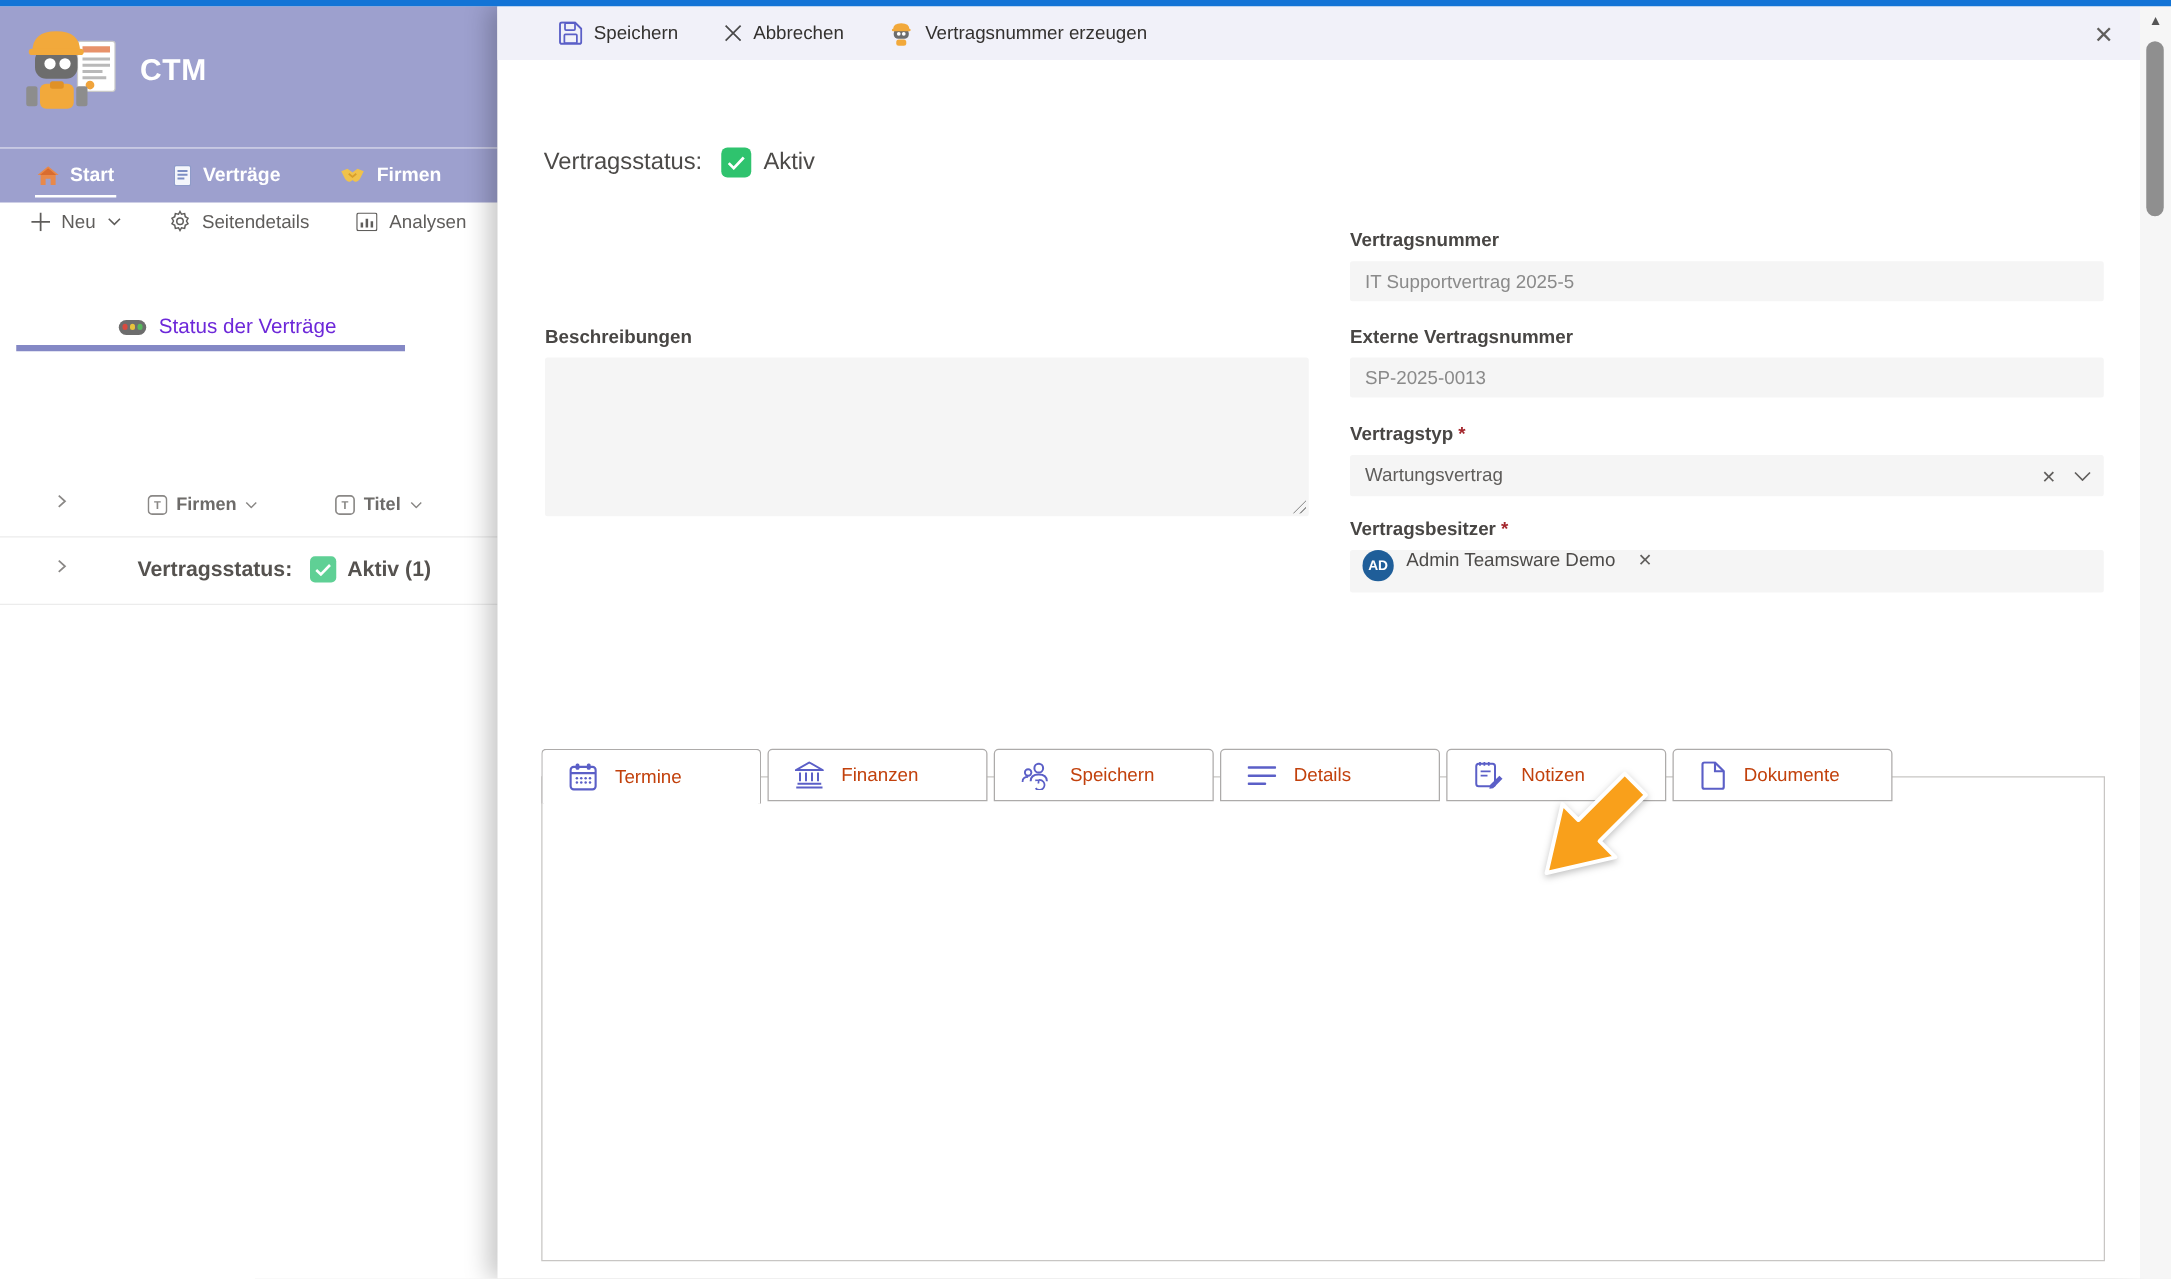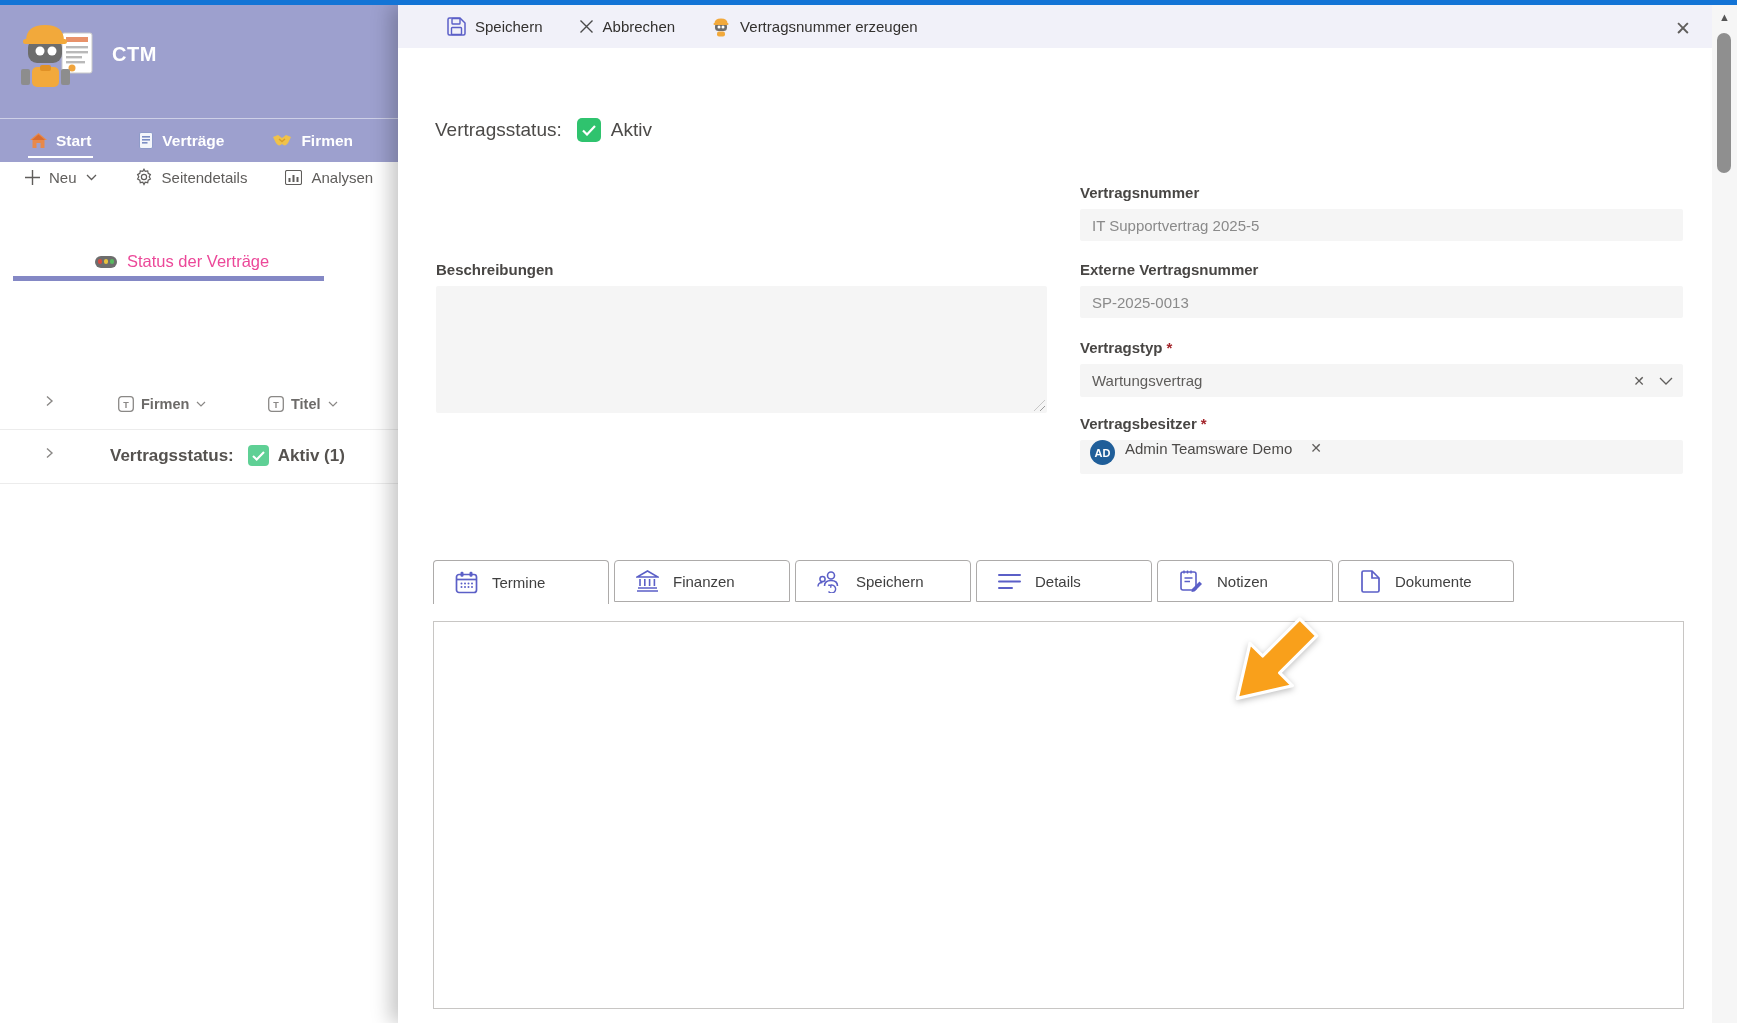--- a/index.html
+++ b/index.html
@@ -6,32 +6,32 @@
   html,body { background:#e8e8e8; }
   .stage {
     position:relative; width:1737px; height:1023px; overflow:hidden;
     background:#fff; font-family:"Liberation Sans", sans-serif; color:#3b3a39;
   }
   .topstrip { position:absolute; left:0; top:0; width:100%; height:5px; background:#1374d6; z-index:50; }
 
   
   .app { position:absolute; left:0; top:5px; width:398px; height:1018px; background:#fff; }
   .app-header { position:absolute; left:0; top:0; width:100%; height:113px; background:#9da0ce; }
-  .brand { position:absolute; left:112px; top:38px; color:#fff; font-size:20px; font-weight:bold; letter-spacing:.5px;text-align:right; }
+  .brand { position:absolute; left:112px; top:38px; color:#fff; font-size:24px; font-weight:bold; letter-spacing:.5px;text-align:right; }
   .app-logo { position:absolute; left:20px; top:16px; }
   .app-nav { position:absolute; left:0; top:113px; width:100%; height:44px; background:#9da0ce;
              border-top:1px solid rgba(255,255,255,.5); display:flex; align-items:center; padding-left:30px; gap:48px; }
   .nav-item { display:flex; align-items:center; gap:9px; color:#fff; font-size:15.5px; font-weight:600;
               height:100%; position:relative; white-space:nowrap; }
   .nav-item.active::after { content:""; position:absolute; left:-2px; right:-2px; bottom:4px; height:2.5px; background:#fff; }
   .cmdbar { position:absolute; left:25px; top:163px; display:flex; align-items:center; gap:38px;
             color:#5f5d5b; font-size:15px; }
   .cmd { display:flex; align-items:center; gap:9px; white-space:nowrap; }
   .viewtab-label { position:absolute; left:95px; top:247px; display:flex; align-items:center; gap:10px;
-                   color:#ec4899; font-size:16.5px; }
+                   color:#6d28d9; font-size:16.5px; }
   .viewtab-underline { position:absolute; left:13px; top:271px; width:311px; height:5px; background:#8488c5; }
   .grid-header { position:absolute; left:0; top:391px; width:100%; height:32px; color:#6d6b69; font-size:14.5px; font-weight:600; }
   .grid-divider { position:absolute; left:0; width:100%; height:1px; background:#ececec; }
   .group-row { position:absolute; left:0; top:440px; width:100%; }
   .group-text { position:absolute; left:110px; top:0; display:flex; align-items:center; gap:9px;
                 font-size:17px; font-weight:bold; color:#55524f; }
   .chev-cell { position:absolute; left:45px; top:2px; color:#8a8886; }
 
   
   .traffic { width:22px; height:12px; background:#6d6d6d; border-radius:6px; display:flex; align-items:center; justify-content:center; gap:1.5px; }
@@ -63,23 +63,23 @@
   .resize-grip { position:absolute; right:2px; bottom:2px; width:11px; height:11px;
                  background:repeating-linear-gradient(135deg, transparent 0 3px, #9a9a9a 3px 4.2px); 
                  clip-path:polygon(100% 0, 100% 100%, 0 100%); }
   .pillfield { background:#f5f5f5; height:34px; display:flex; align-items:flex-start; padding:0 10px; gap:10px; border-radius:2px; }
   .avatar { width:25px; height:25px; border-radius:50%; background:#1f5e99; color:#fff; font-size:11px; font-weight:bold;
             display:flex; align-items:center; justify-content:center; }
   .pill-name { font-size:15px; color:#4c4a48; }
   .pill-x { color:#605e5c; font-size:14px; margin-left:8px; }
 
   
-  .tab { position:absolute; top:555px; height:42px; width:176px; background:#fff; border:1px solid #adabaa;
+  .tab { position:absolute; top:594px; height:42px; width:176px; background:#fff; border:1px solid #adabaa;
          border-radius:4px 4px 0 0; display:flex; align-items:center; padding-left:21px; gap:14px;
-         font-size:15px; color:#404040; z-index:3; }
+         font-size:15px; color:#c2410c; z-index:3; }
   .tab.active { height:44px; border-bottom:none; z-index:5; font-weight:400; }
   .panel { position:absolute; left:35px; top:616px; width:1251px; height:388px; border:1px solid #c8c6c4; background:#fff; z-index:1; }
 
   .hint { font-style:italic; font-size:13px; color:#616161; }
   .combo { background:#fff; border:1px solid #7b80c8; height:36px; border-radius:2px; position:relative; }
   .combo .trail { position:absolute; right:10px; top:0; bottom:0; display:flex; align-items:center; }
   .datefield { background:#f5f5f5; height:38px; border-radius:2px; position:relative; }
   .datefield .val { position:absolute; left:12px; top:0; bottom:0; display:flex; align-items:center; font-size:15px; color:#4c4a48; }
   .datefield .cal { position:absolute; right:9px; top:50%; transform:translateY(-50%); }
   .toggle-row { display:flex; align-items:center; gap:13px; }

